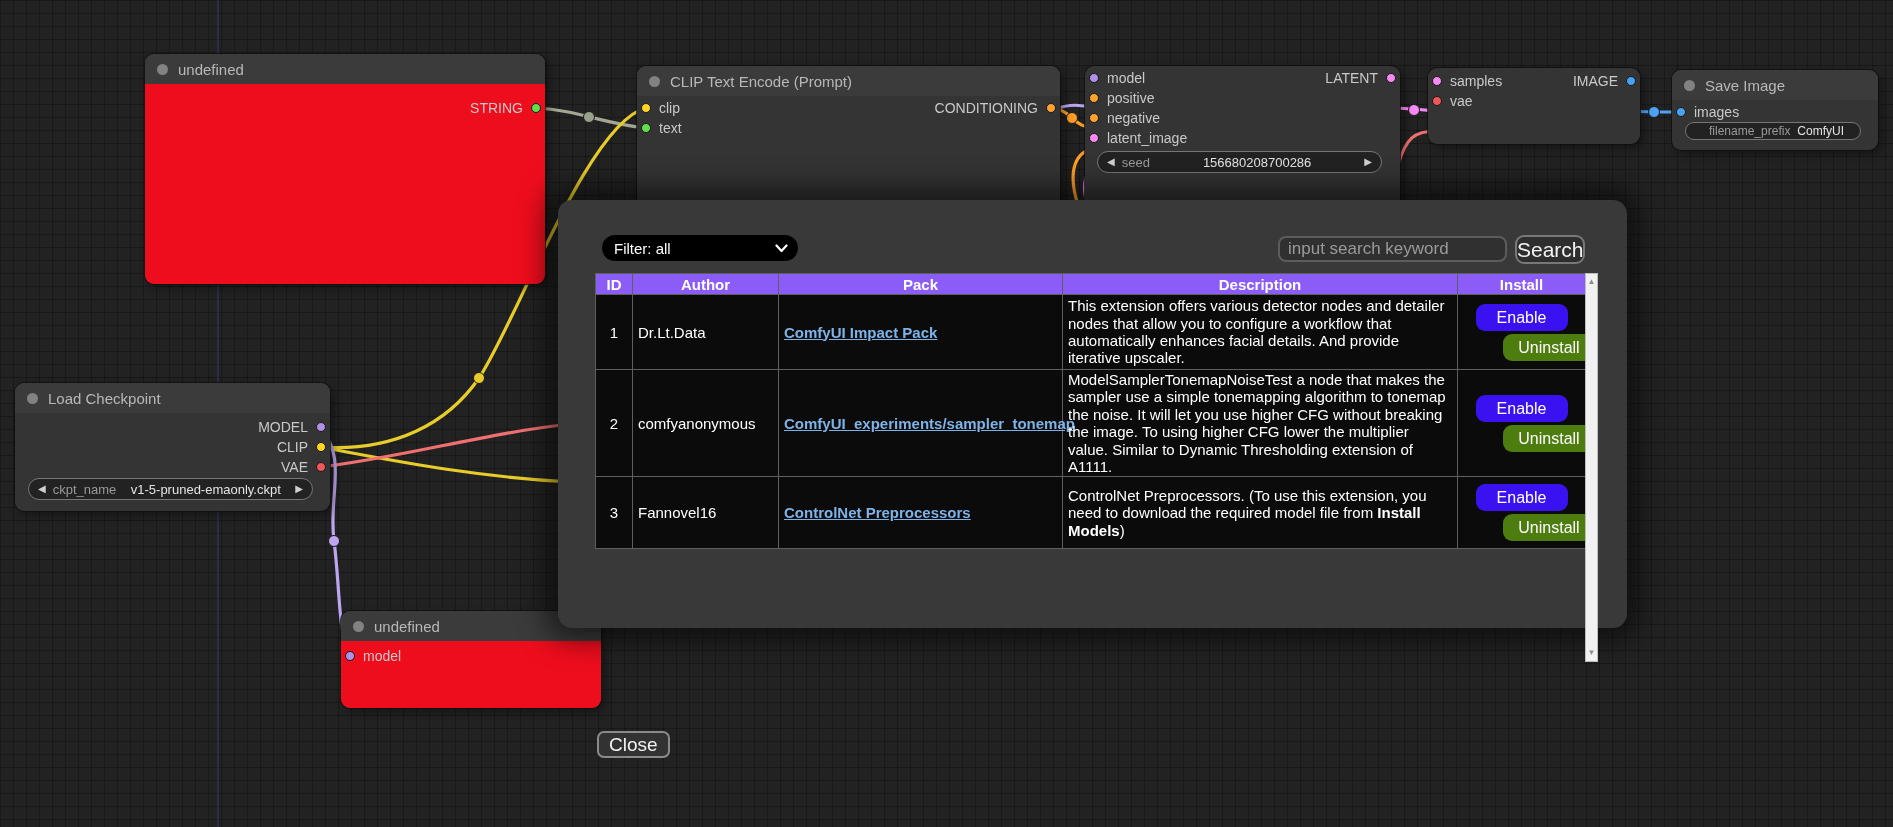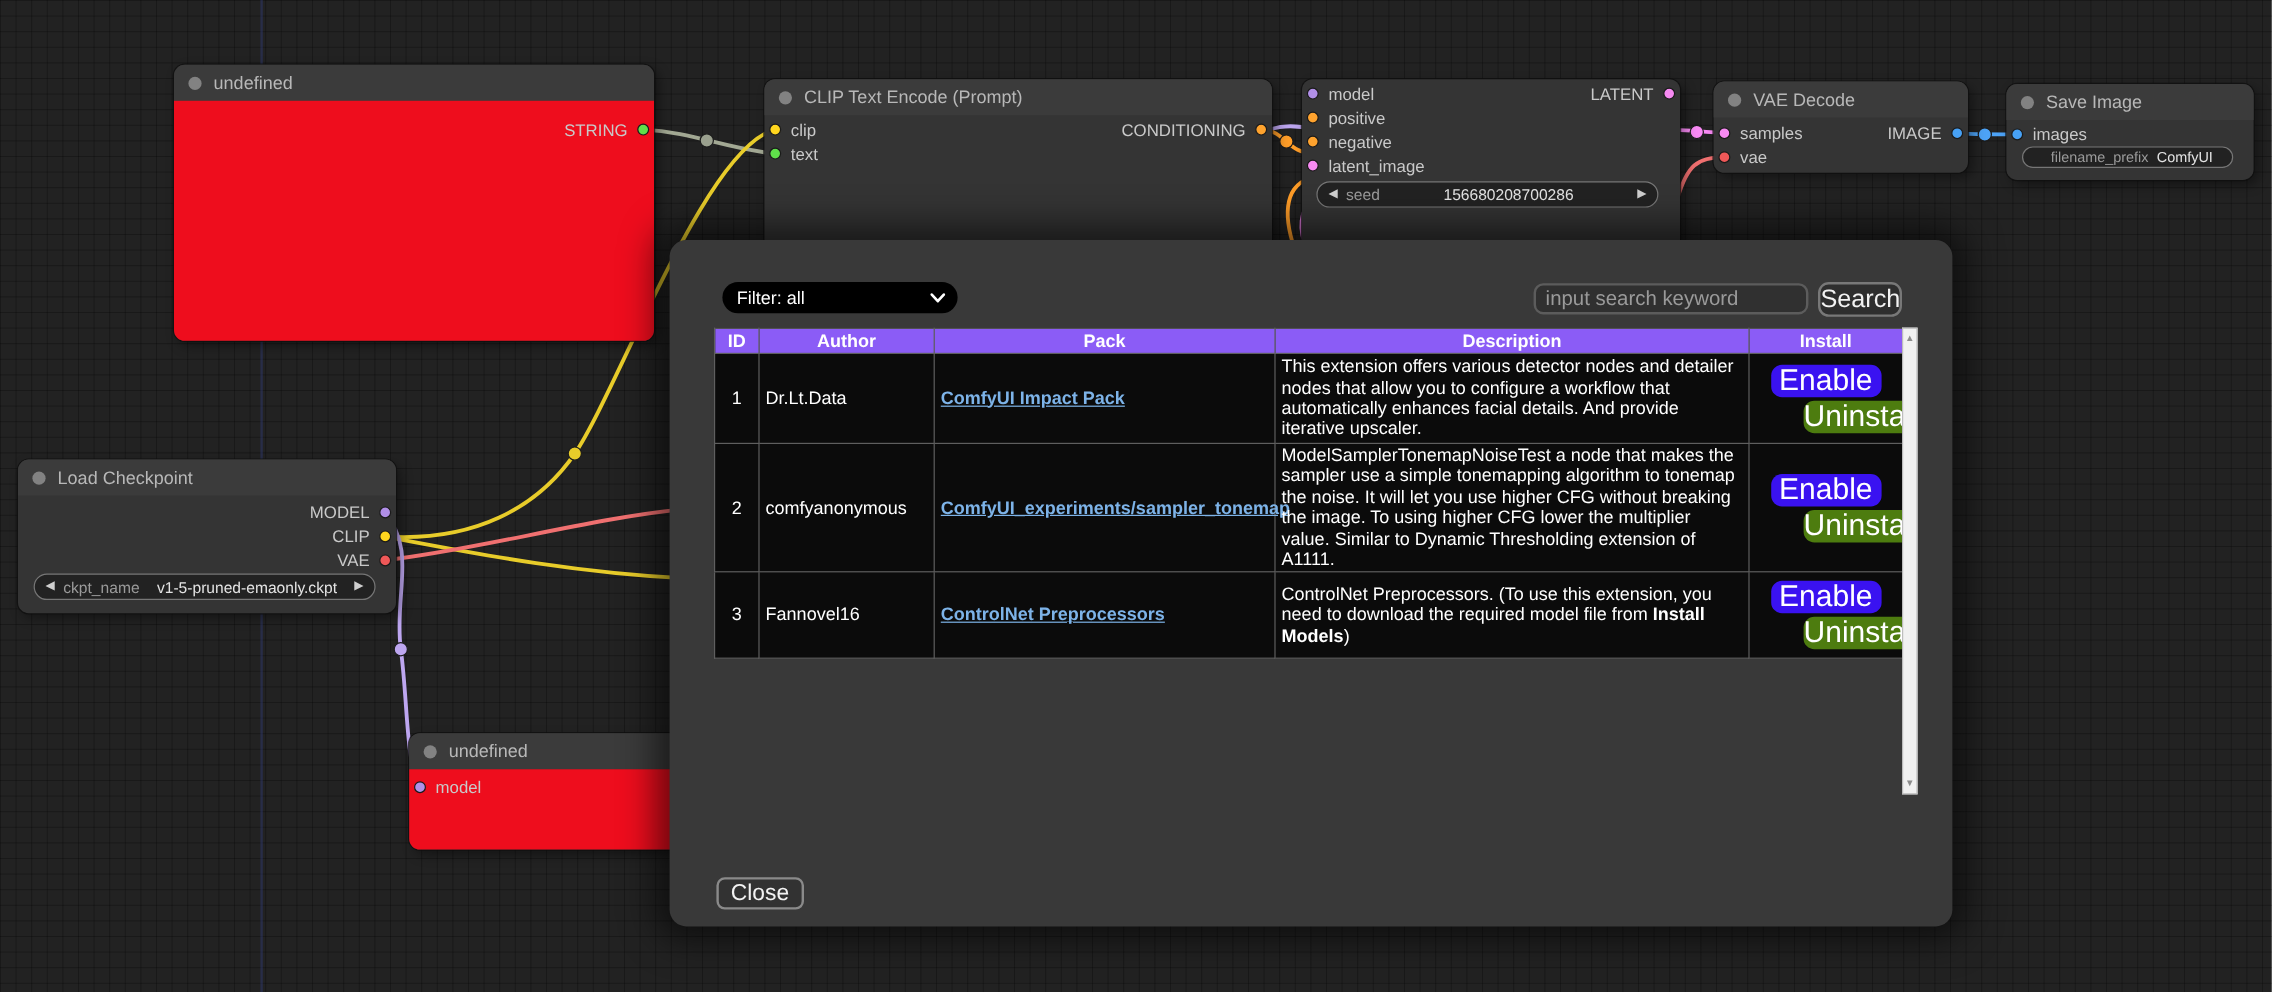--- a/index.html
+++ b/index.html
@@ -45,21 +45,21 @@
   table.ext{border-collapse:collapse;table-layout:fixed;width:990px;background:#000;}
   table.ext th{background:#8b5cf6;color:#fff;font-size:15px;font-weight:bold;
     border:1px solid #5f5f5f;padding:0;height:20px;}
   table.ext td{background:#0b0b0b;color:#fff;font-size:15px;border:1px solid #5f5f5f;
     padding:1px 5px;vertical-align:middle;}
   td.c-id{text-align:center;}
   td.c-name a{color:#7db3e8;font-weight:bold;text-decoration:underline;cursor:pointer;}
   td.c-desc{line-height:17.4px;padding:1px 6px;}
   td.c-install{text-align:center;padding:2px 0;}
   .btn-enable,.btn-uninstall{display:block;margin:3px auto;width:92px;height:27px;border:none;
-    border-radius:9px;color:#fff;font-size:25px;font-family:inherit;line-height:25px;padding:0;}
+    border-radius:9px;color:#fff;font-size:16px;font-family:inherit;line-height:25px;padding:0;}
   .btn-enable{background:#3a12f1;}
   .btn-uninstall{background:#4d7c0f;margin-left:40px;}
   .vscroll{position:absolute;right:0;top:0;width:13px;height:389px;background:#f1f1f1;
     border:1px solid #bdbdbd;box-sizing:border-box;}
   .vscroll .sarr{position:absolute;left:0;width:100%;text-align:center;color:#8d8d8d;font-size:8px;line-height:8px;}
   .vscroll .up{top:4px;} .vscroll .down{bottom:4px;}
 </style>
 </head>
 <body>
 
@@ -150,24 +150,20 @@
       <div class="widget" style="left:12px;top:85px;width:285px;height:22px">
         <span class="arr">◀</span>
         <span class="wlabel">seed</span>
         <span class="wvalue">156680208700286</span>
         <span class="arr">▶</span>
       </div>
     </div>
   </div>
 
   <div class="node" style="left:1428px;top:68px;width:212px;height:76px">
-    <div class="node-header">
-      <span class="tdot"></span>
-      <span>VAE Decode</span>
-    </div>
     <div class="node-body" style="height:46px">
       <div class="slot in" style="top:3px">
         <span class="pdot" style="background:#f78af2"></span>
         <span>samples</span>
       </div>
       <div class="slot in" style="top:23px">
         <span class="pdot" style="background:#ef5858"></span>
         <span>vae</span>
       </div>
       <div class="slot out" style="top:3px">
@@ -228,21 +224,21 @@
     </div>
     <div class="node-body red" style="height:67px">
       <div class="slot in" style="top:5px">
         <span class="pdot" style="background:#b18fe8"></span>
         <span>model</span>
       </div>
     </div>
   </div>
 </div>
 
-<div class="dialog" style="left:558px;top:200px;width:1069px;height:572px">
+<div class="dialog" style="left:558px;top:200px;width:1069px;height:428px">
 
   <div class="select-pill" style="left:44px;top:35px;width:196px;height:26px">
     <span>Filter: all</span>
     <svg width="13" height="9" viewBox="0 0 13 9">
       <polyline points="1.5,1.5 6.5,7 11.5,1.5" fill="none" stroke="#fff" stroke-width="2.2" stroke-linecap="round" stroke-linejoin="round"></polyline>
     </svg>
   </div>
 
   <input class="search-input" style="left: 720px; top: 36px; width: 229px; height: 26px;" type="text" placeholder="input search keyword">
 

